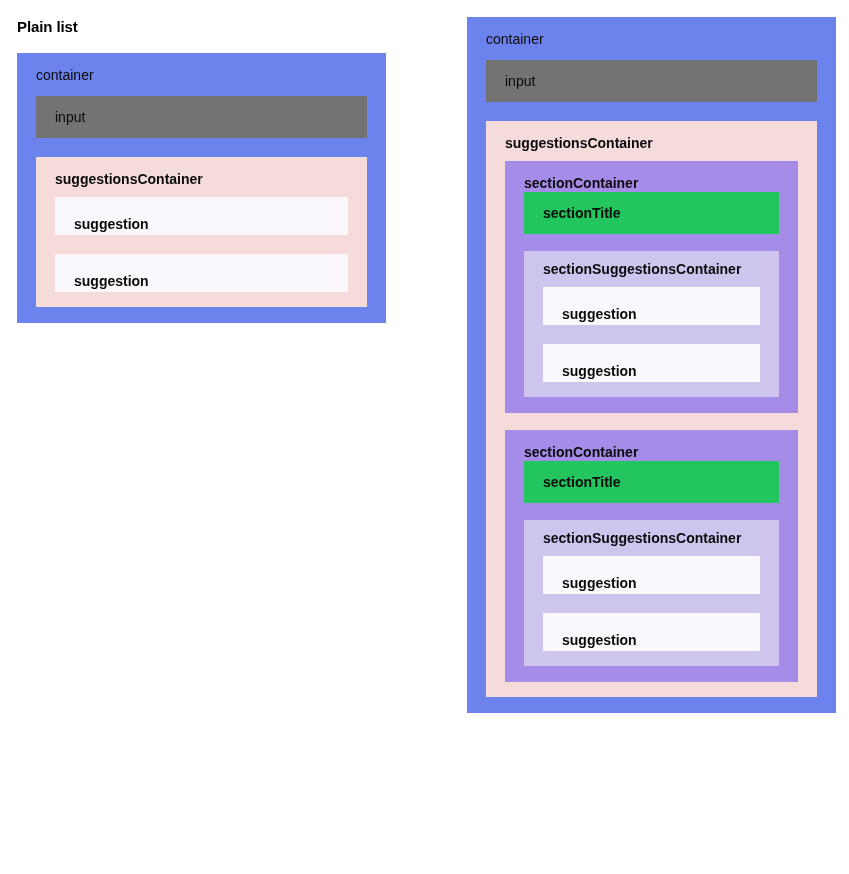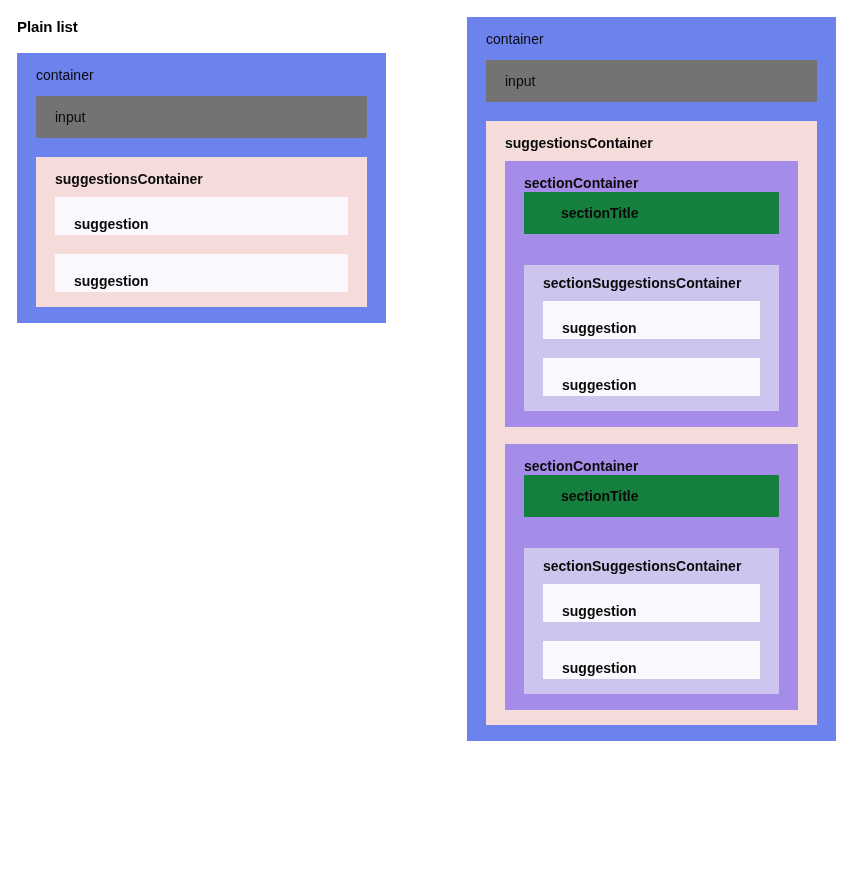--- a/index.html
+++ b/index.html
@@ -88,26 +88,26 @@
 
   .box--section {
     background: #a58ce8;
     padding: 14px 19px 16px 19px;
     margin-bottom: 17px;
   }
   .box--section:last-child { margin-bottom: 0; }
   .box--section > .box-label { padding-bottom: 0; }
 
   .box--section-title {
-    background: #15803d;
+    background: #22c55e;
     height: 42px;
     display: flex;
     align-items: center;
-    padding-left: 37px;
-    margin-bottom: 31px;
+    padding-left: 19px;
+    margin-bottom: 17px;
   }
   .box--section-title .box-label { padding: 0; }
 
   .box--section-suggestions {
     background: #cec5ee;
     padding: 10px 19px 15px 19px;
   }
   .box--section-suggestions > .box-label { padding-bottom: 9px; }
 </style>
 </head>

